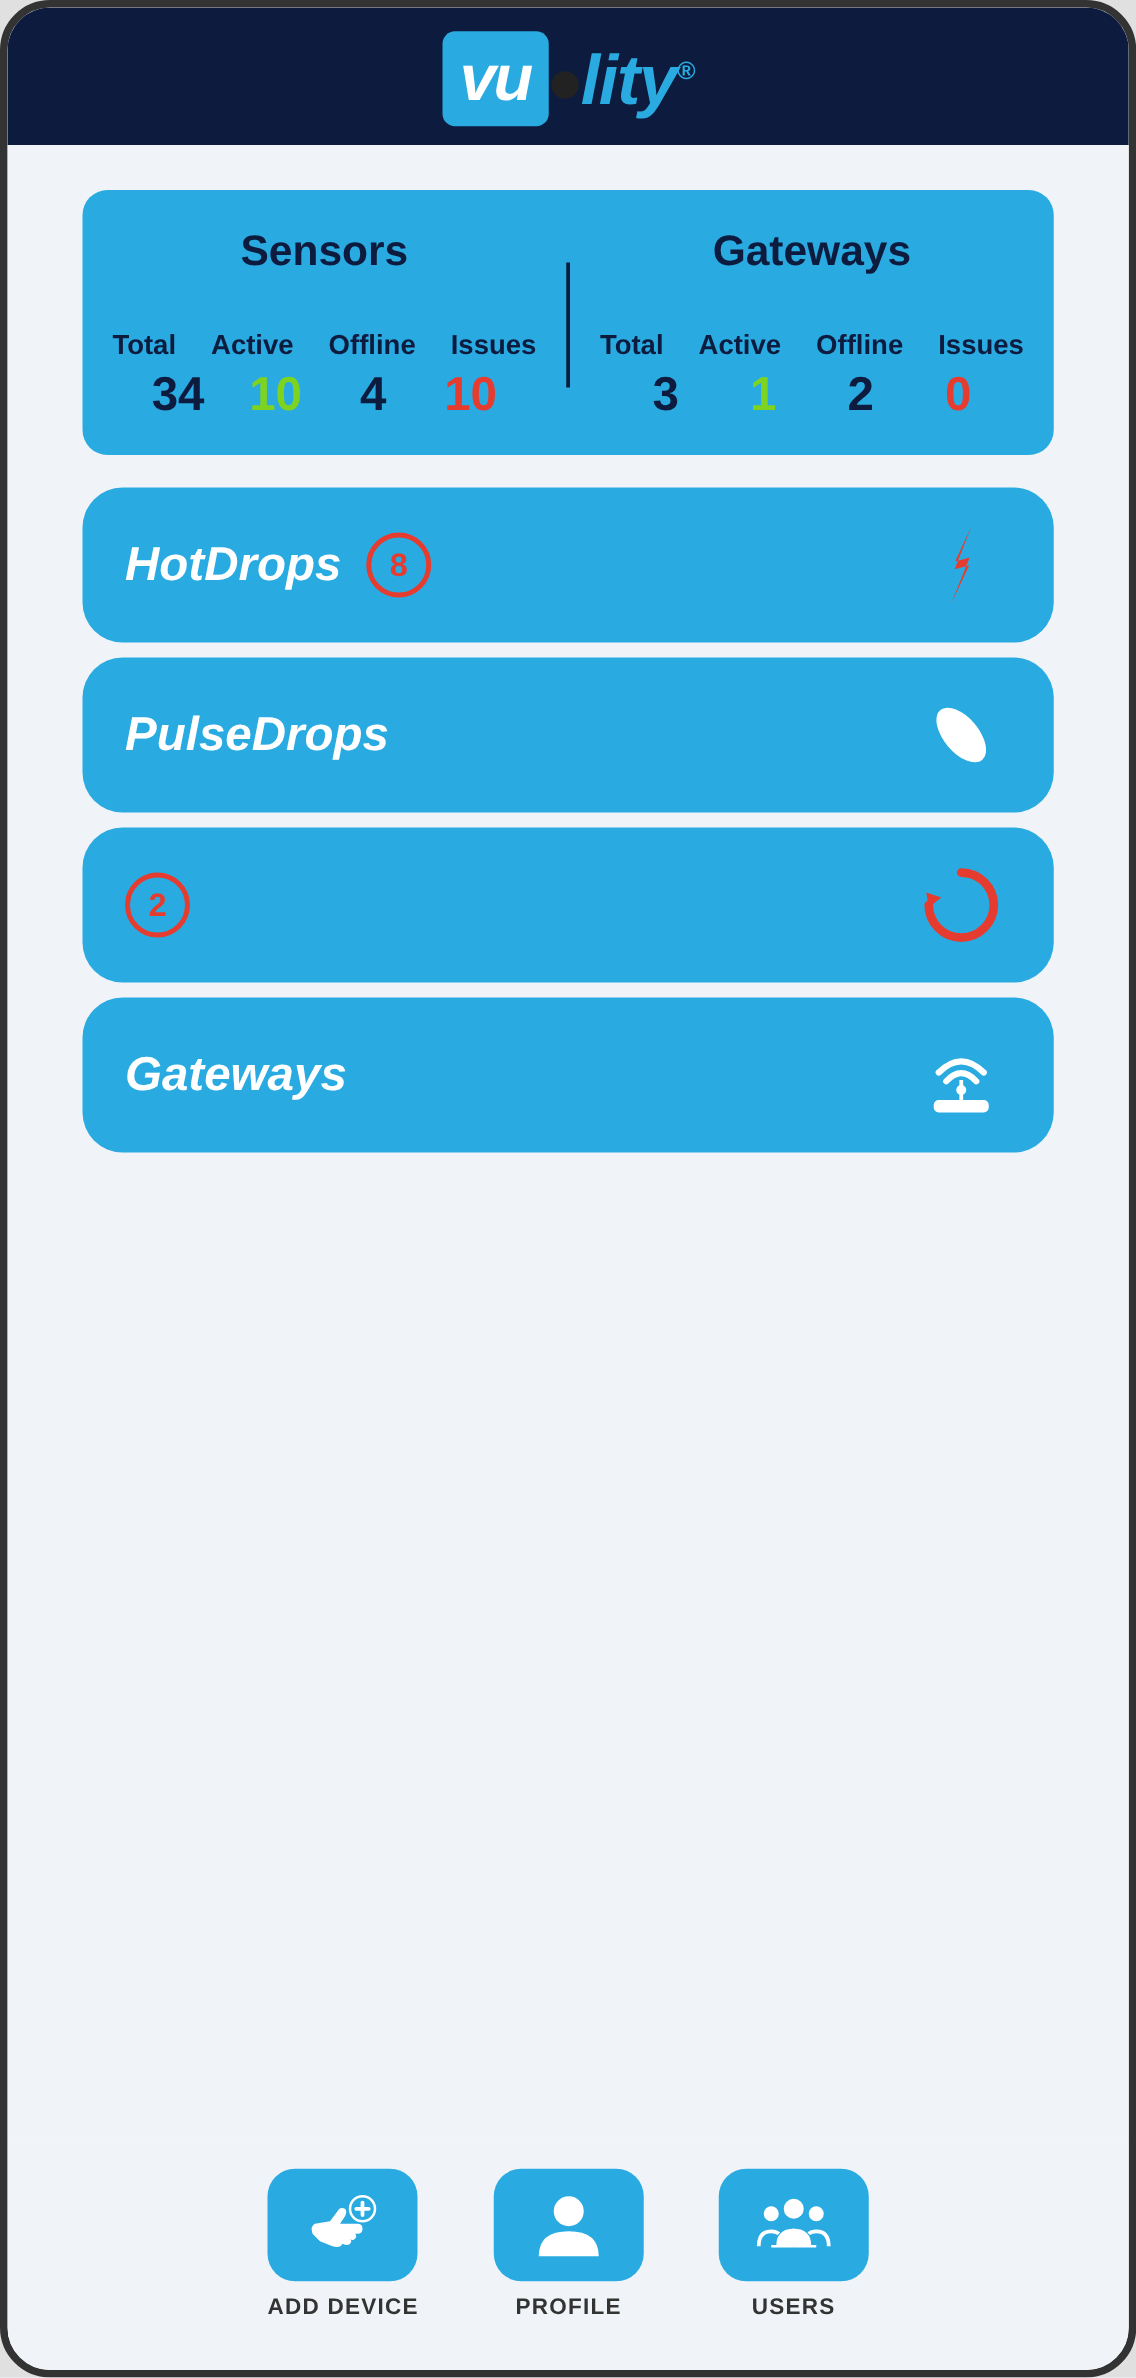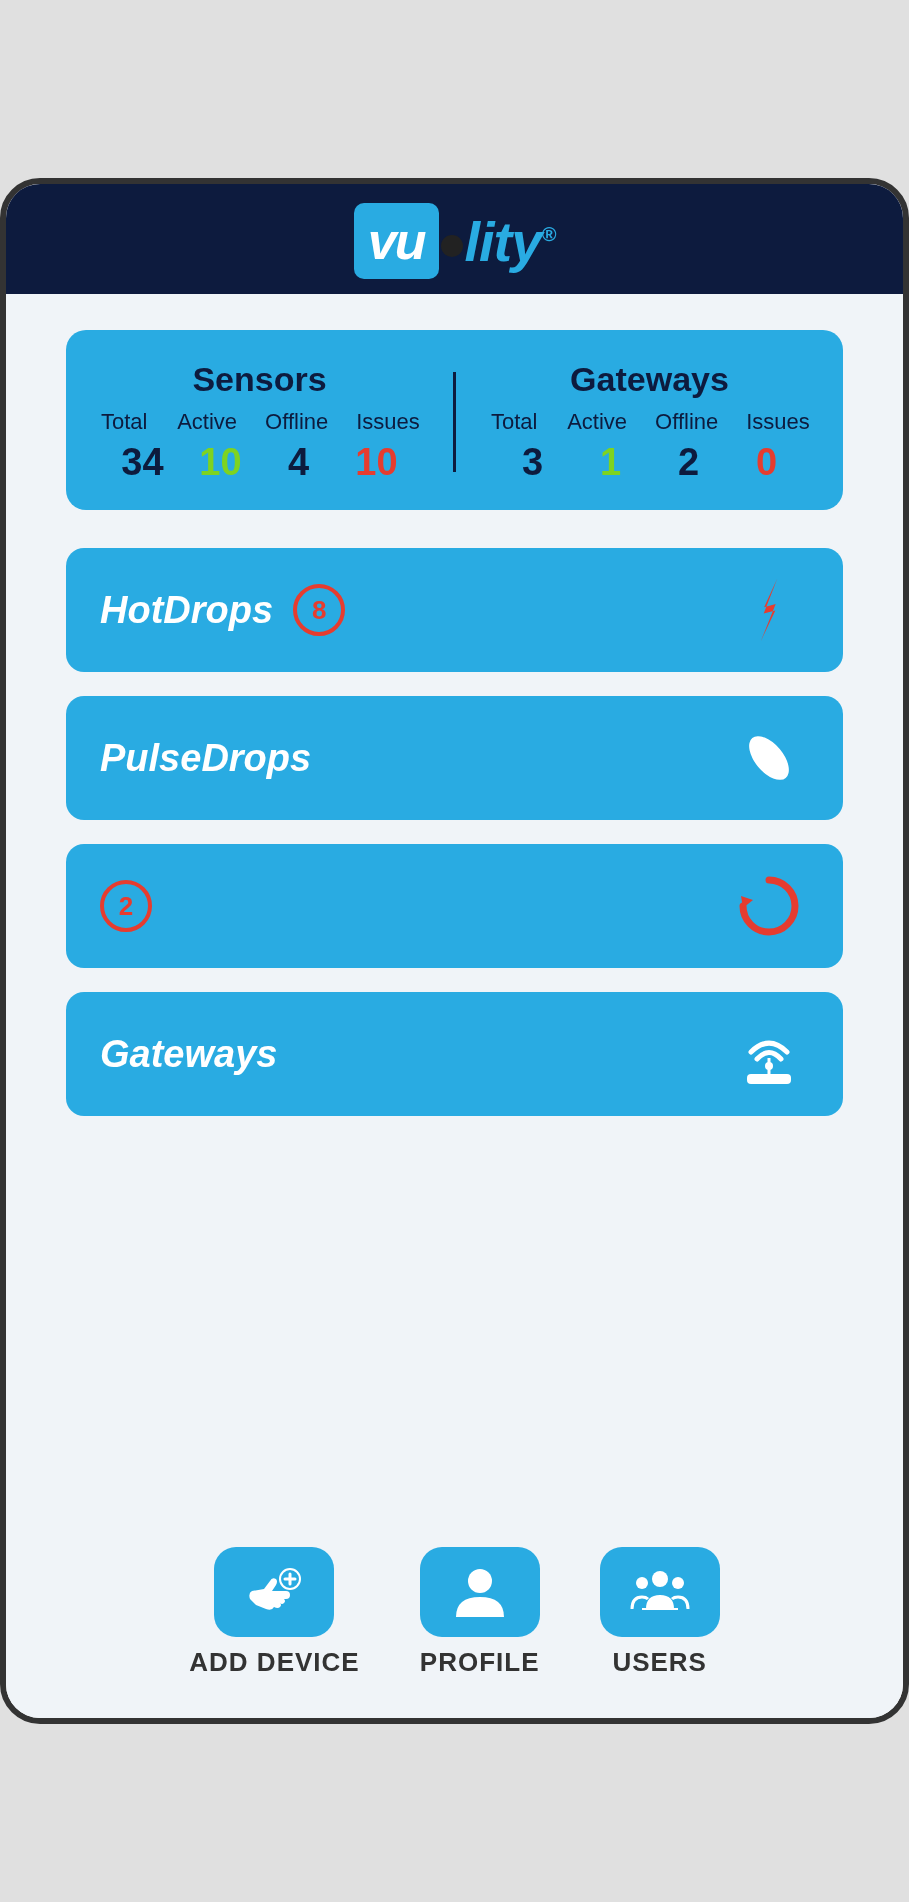--- a/index.html
+++ b/index.html
@@ -6,21 +6,21 @@
     body {
       background: #e0e0e0;
       display: flex;
       justify-content: center;
       align-items: center;
       min-height: 100vh;
       font-family: Arial, sans-serif;
     }
     .phone-frame {
       width: 909px;
-      height: 1546px;
+      height: 1902px;
       background: #ffffff;
       border-radius: 40px;
       border: 6px solid #333;
       overflow: hidden;
       display: flex;
       flex-direction: column;
       position: relative;
     }
     
     .header {
@@ -85,23 +85,24 @@
       margin-bottom: 10px;
     }
     .stats-labels {
       display: flex;
       gap: 28px;
       margin-bottom: 6px;
     }
     .stats-label {
       font-size: 22px;
       color: #0d1b3e;
-      font-weight: 400;
+      font-weight: 700;
       min-width: 50px;
       text-align: center;
+      margin-top: 32px;
     }
     .stats-values {
       display: flex;
       gap: 28px;
     }
     .stats-value {
       font-size: 38px;
       font-weight: 900;
       min-width: 50px;
       text-align: center;
@@ -120,28 +121,27 @@
     }
 
     
     .device-list {
       display: flex;
       flex-direction: column;
       gap: 12px;
     }
     .device-item {
       background: #29abe2;
-      border-radius: 18px;
+      border-radius: 32px;
       padding: 22px 34px;
       display: flex;
       align-items: center;
       justify-content: space-between;
       cursor: pointer;
       min-height: 110px;
-      margin-top: 12px;
     }
     .device-left {
       display: flex;
       align-items: center;
       gap: 20px;
     }
     .device-name {
       font-size: 38px;
       font-weight: 900;
       color: #fff;
@@ -194,21 +194,21 @@
     .nav-icon-wrap {
       background: #29abe2;
       border-radius: 22px;
       width: 120px;
       height: 90px;
       display: flex;
       align-items: center;
       justify-content: center;
     }
     .nav-label {
-      font-size: 26px;
+      font-size: 18px;
       font-weight: 700;
       color: #333;
       letter-spacing: 1px;
     }
 
     
     svg { display: block; }
   </style>
 </head>
 <body>

